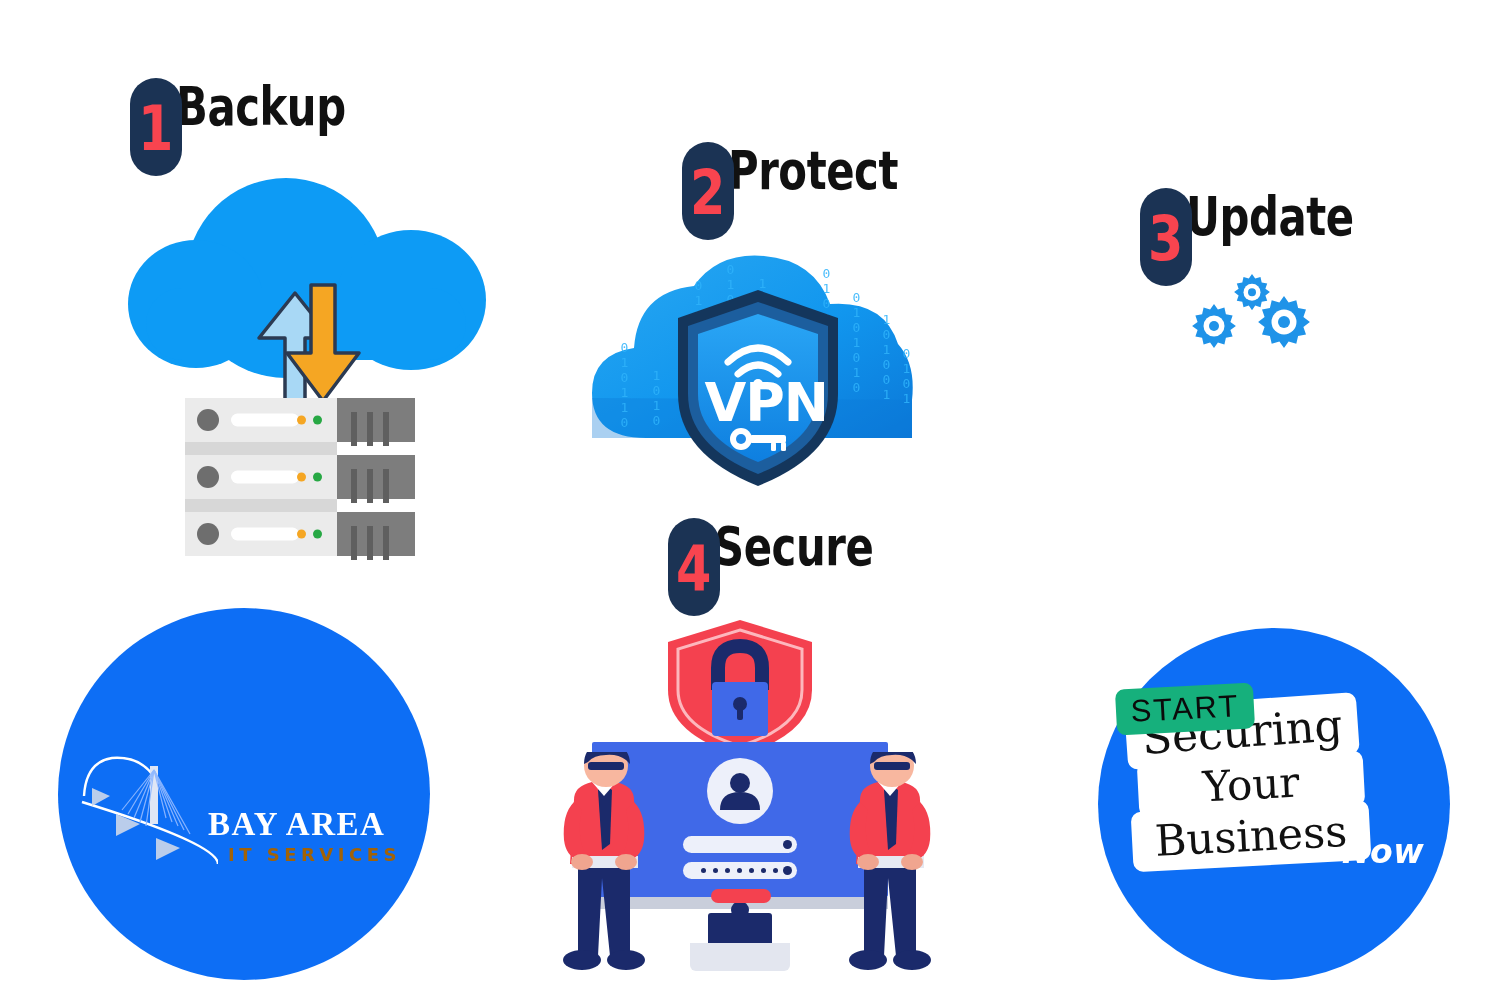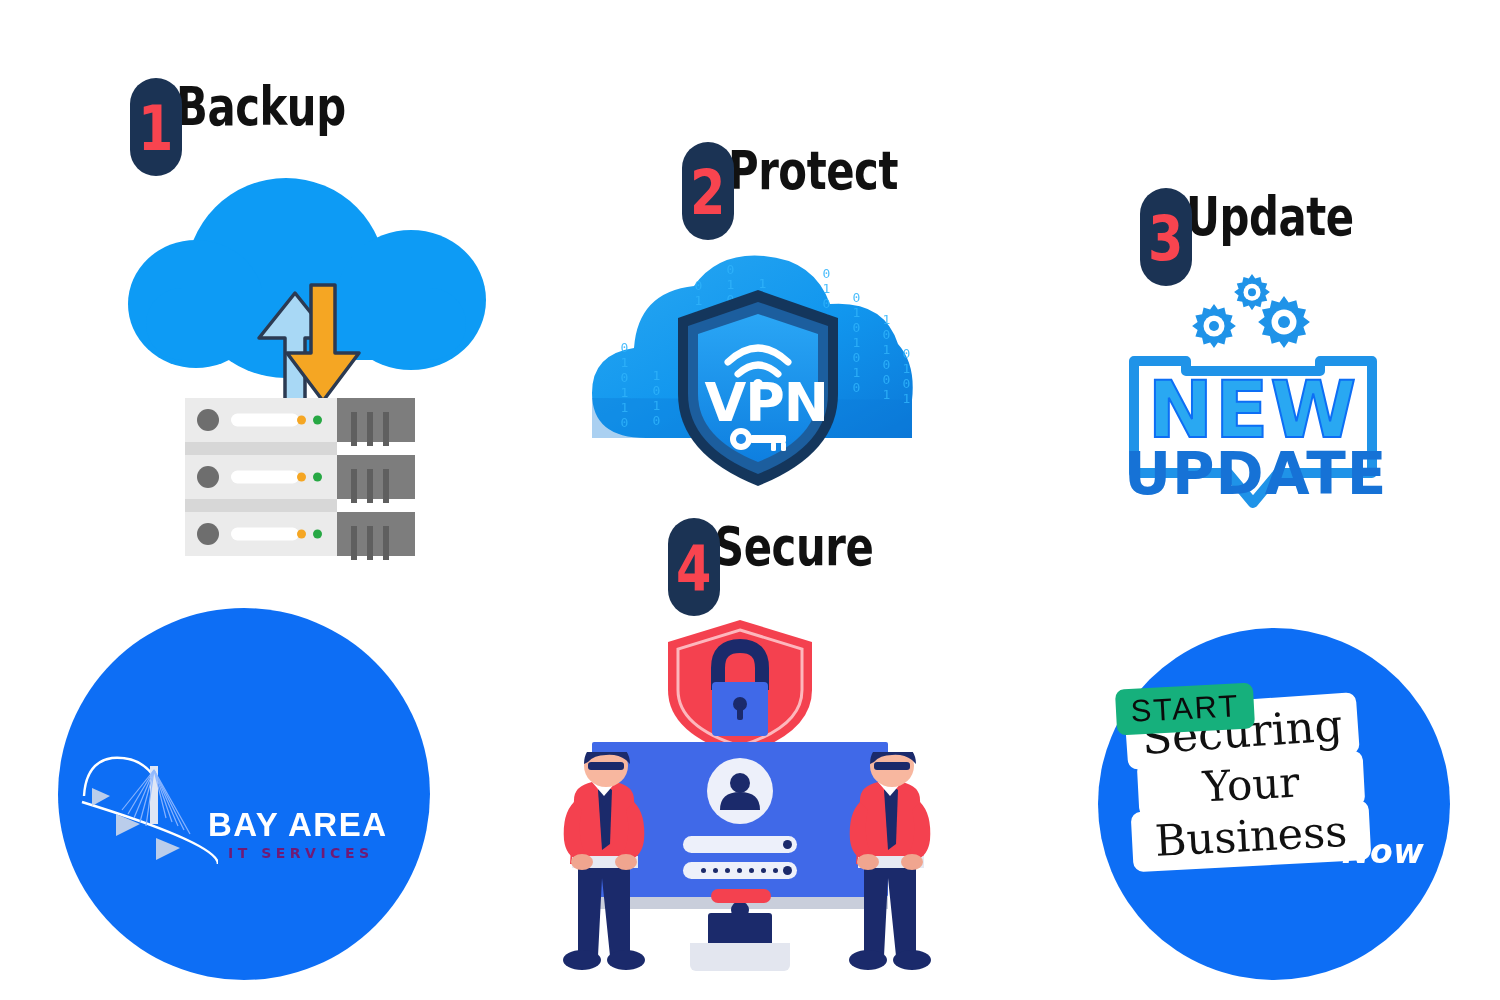--- a/index.html
+++ b/index.html
@@ -109,28 +109,28 @@
     letter-spacing:1px;
     line-height:1;
   }
 
   
   .circle{position:absolute;border-radius:50%;background:#0d6ef5;}
 
   
   .ba-title{
     position:absolute;color:#ffffff;
-    font-family:Liberation Sans, sans-serif;
+    font-family:Liberation Serif, serif;
     font-weight:bold;font-size:33px;letter-spacing:1.5px;line-height:1;
     white-space:nowrap;
   }
   .ba-sub{
-    position:absolute;color:#701a75;
-    font-family:"DejaVu Sans", sans-serif;
-    font-weight:bold;font-size:14px;letter-spacing:4.5px;line-height:1;
+    position:absolute;color:#a16207;
+    font-family:"DejaVu Sans", sans-serif;
+    font-weight:bold;font-size:18px;letter-spacing:4.5px;line-height:1;
     white-space:nowrap;
   }
 
   
   .start-tag{
     position:absolute;
     background:#16b07c;
     border-radius:9px;
     display:flex;align-items:center;justify-content:center;
     color:#0b0b0b;
@@ -318,28 +318,20 @@
         </g>
         <g transform="translate(66,24)">
           <path d="M26 0 l4.6 6.6 7.7-2.4 1.8 7.9 7.9 1.3 -2.6 7.7 6.5 4.9 -6.5 4.9 2.6 7.7 -7.9 1.3 -1.8 7.9 -7.7-2.4 -4.6 6.6 -4.6-6.6 -7.7 2.4 -1.8-7.9 -7.9-1.3 2.6-7.7 -6.5-4.9 6.5-4.9 -2.6-7.7 7.9-1.3 1.8-7.9 7.7 2.4 Z"></path>
           <circle cx="26" cy="26" r="12.5" fill="#ffffff"></circle>
           <circle cx="26" cy="26" r="6" fill="#1f93e8"></circle>
         </g>
       </g>
     </svg>
   </div>
 
-  <div class="abs" style="left:1124px;top:345px;width:258px;height:168px;">
-    <svg width="258" height="168" viewBox="0 0 258 168">
-      <path d="M10 16 L10 128 L104 128 L129 158 L154 128 L248 128 L248 16 L196 16 L196 26 L62 26 L62 16 Z" fill="none" stroke="#1f93e8" stroke-width="10" stroke-linejoin="round"></path>
-      <path d="M16 22 L16 122 L108 122 L129 148 L150 122 L242 122 L242 22 L202 22 L202 32 L56 32 L56 22 Z" fill="#ffffff"></path>
-    </svg>
-    <div class="nu-new" style="left:0;top:26px;width:258px;text-align:center;">NEW</div>
-    <div class="nu-update" style="left:0;top:100px;width:258px;text-align:center;">UPDATE</div>
-  </div>
 
   <div class="step" style="left:668px;top:518px;">
     <div class="badge-pill">
       <span class="badge-num">4</span>
     </div>
     <div class="step-label">Secure</div>
   </div>
 
   <div class="abs" style="left:660px;top:618px;width:160px;height:140px;">
     <svg width="160" height="140" viewBox="0 0 160 140">

